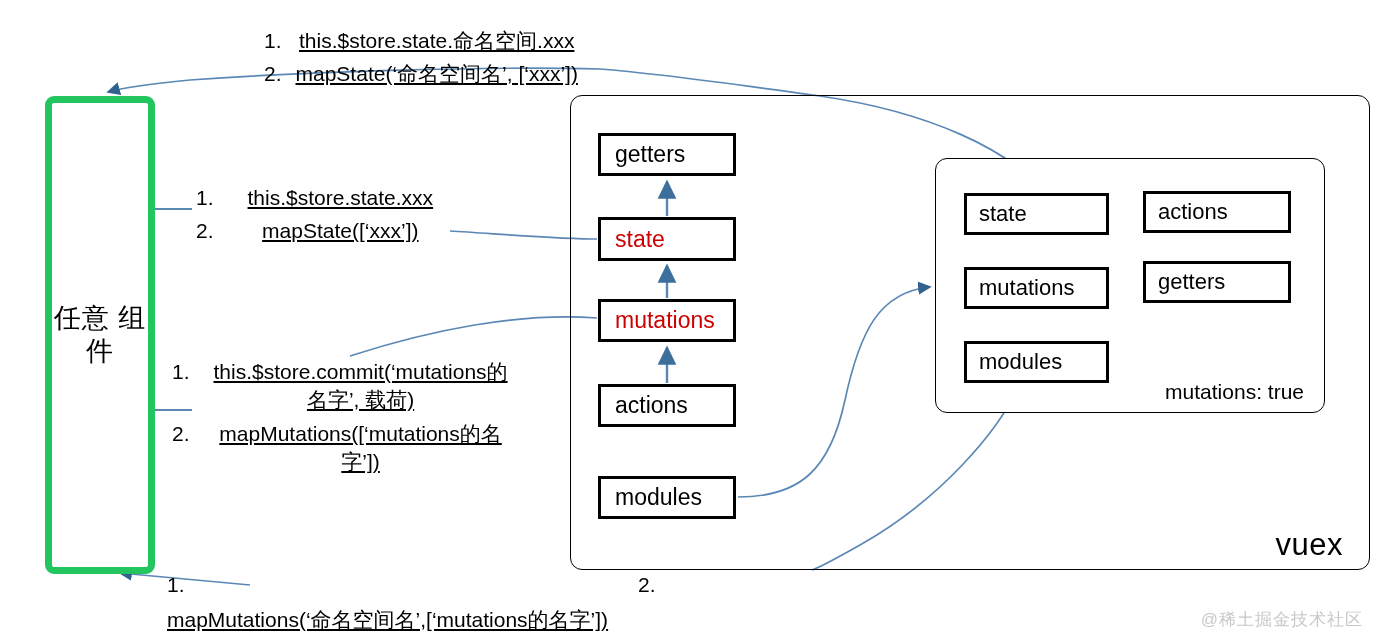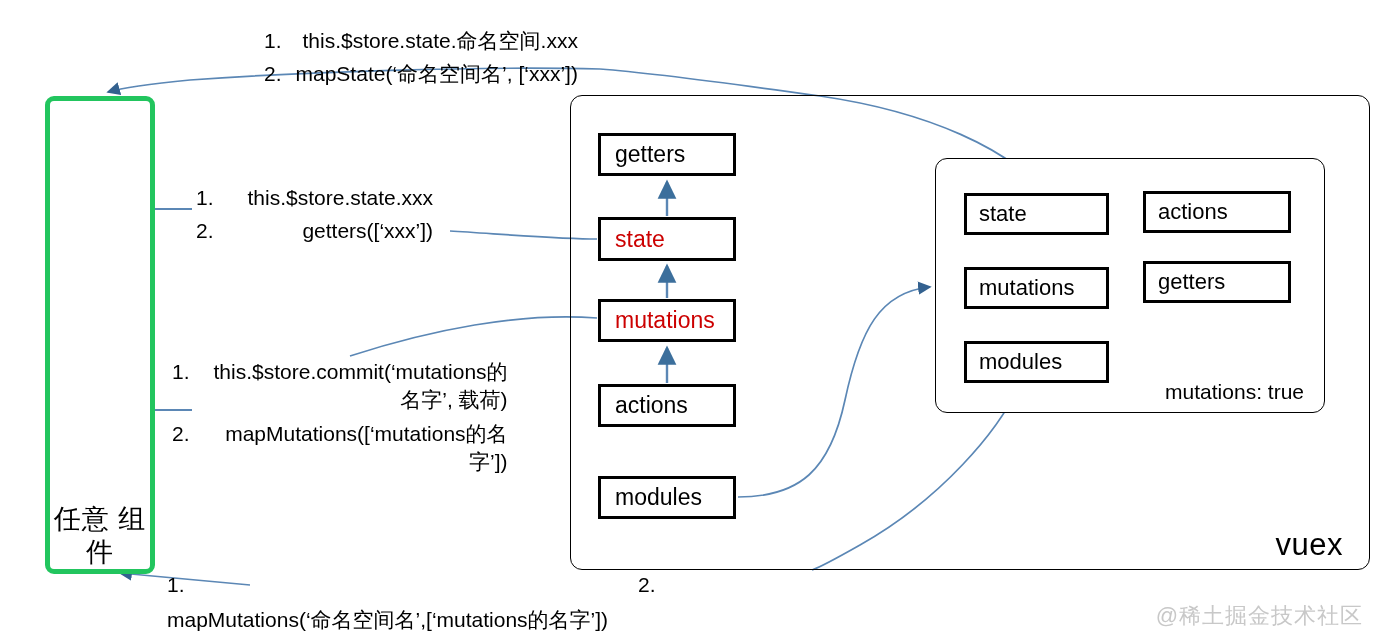--- a/index.html
+++ b/index.html
@@ -7,22 +7,22 @@
     width:1387px;height:641px;position:relative;overflow:hidden;
     font-family:"Liberation Sans","DejaVu Sans",sans-serif;
     color:#000;
   }
   #canvas{position:absolute;inset:0;width:1387px;height:641px;}
   svg.wires{position:absolute;left:0;top:0;width:1387px;height:641px;pointer-events:none;}
 
   
   .component-box{
     position:absolute;left:45px;top:96px;width:110px;height:478px;
-    border:5px solid #22c55e;border-radius:9px;background:#fff;
-    display:flex;align-items:flex-end;justify-content:center;
+    border:7px solid #22c55e;border-radius:9px;background:#fff;
+    display:flex;align-items:center;justify-content:center;
     box-sizing:border-box;
   }
   .component-label{
     font-size:27px;line-height:1.22;text-align:center;font-weight:400;letter-spacing:1px;
   }
 
   
   .vuex-box{
     position:absolute;left:570px;top:95px;width:800px;height:475px;
     border:1.6px solid #000;border-radius:12px;background:transparent;
@@ -49,25 +49,25 @@
   .ns-box{
     position:absolute;background:#fff;border:3px solid #000;box-sizing:border-box;
     display:flex;align-items:center;padding-left:12px;font-size:22px;height:42px;
   }
   .ns-note{
     position:absolute;right:20px;bottom:8px;font-size:21px;
   }
   .annot-grid{position:absolute;display:grid;grid-template-columns:auto auto;
     column-gap:14px;row-gap:5px;font-size:21px;line-height:1.34;}
   .annot-grid .num{text-align:left;}
-  .annot-grid .txt{text-align:right;}
+  .annot-grid .txt{text-align:center;text-decoration:underline;}
   .annot-wide{max-width:none;}
 
   .watermark{
-    position:absolute;right:24px;bottom:10px;font-size:22px;color:#c8c8c8;
+    position:absolute;right:24px;bottom:10px;font-size:17px;color:#c8c8c8;
     letter-spacing:1px;
   }
 </style>
 </head>
 <body>
 
 <div id="canvas">
 
   <svg class="wires" viewBox="0 0 1387 641" xmlns="http://www.w3.org/2000/svg">
     <defs>
@@ -154,21 +154,21 @@
     <span class="num">1.</span>
     <span class="txt">this.$store.state.命名空间.xxx</span>
     <span class="num">2.</span>
     <span class="txt">mapState(‘命名空间名’, [‘xxx’])</span>
   </div>
 
   <div class="annot-grid" style="left:196px;top:184px;column-gap:34px;">
     <span class="num">1.</span>
     <span class="txt">this.$store.state.xxx</span>
     <span class="num">2.</span>
-    <span class="txt">getters([‘xxx’])</span>
+    <span class="txt">mapState([‘xxx’])</span>
   </div>
 
   <div class="annot-grid" style="left:172px;top:358px;column-gap:24px;row-gap:6px;">
     <span class="num">1.</span>
     <span class="txt" style="white-space:pre;">this.$store.commit(‘mutations的
 名字’, 载荷)</span>
     <span class="num">2.</span>
     <span class="txt" style="white-space:pre;">mapMutations([‘mutations的名
 字’])</span>
   </div>

